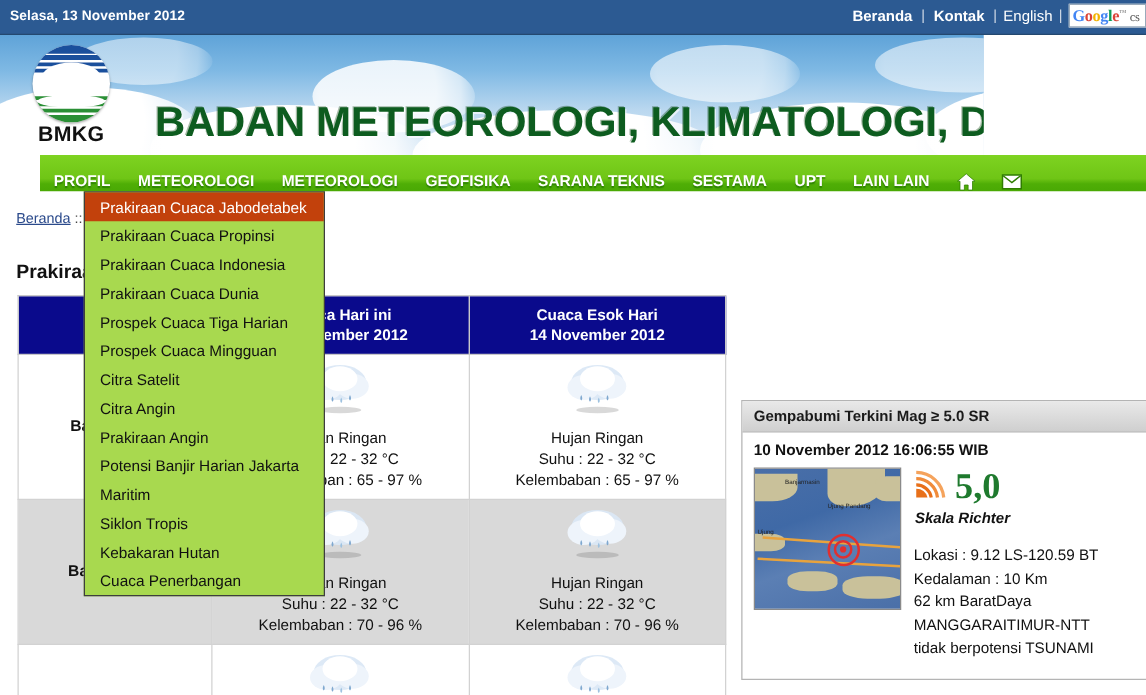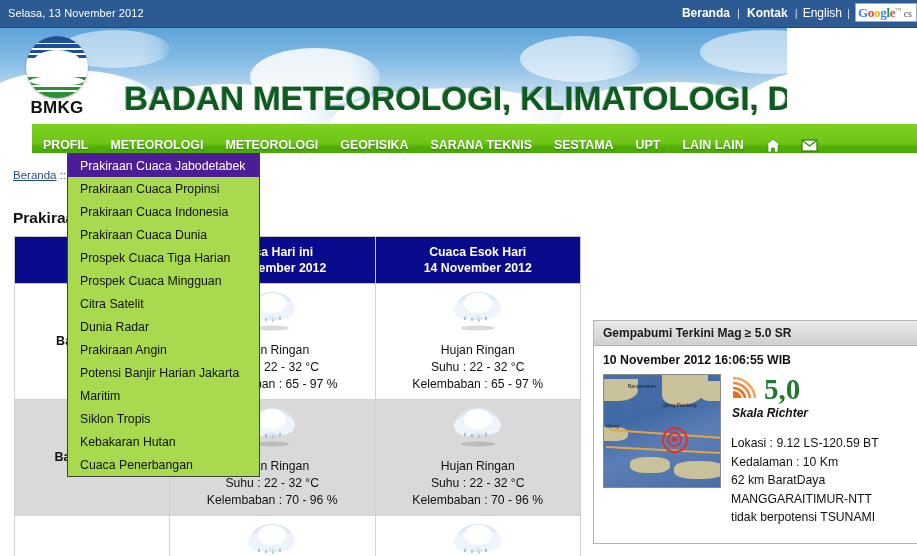--- a/index.html
+++ b/index.html
@@ -12,21 +12,21 @@
   #page { position: relative; width: 917px; height: 556px; overflow: hidden; background:#fff; }
 
   
   .topbar {
     position: absolute; left: 0; top: 0; width: 917px; height: 28px;
     background: #2c5a92;
     border-bottom: 1px solid #24486f;
   }
   .topbar .date {
     position: absolute; left: 8px; top: 7px;
-    color: #ffffff; font-size: 11px; letter-spacing: .1px;
+    color: #ffffff; font-size: 11px; letter-spacing: .1px; font-weight: bold;
   }
   .topnav {
     position: absolute; right: 0px; top: 3px;
     display: flex; align-items: center; gap: 0px;
     color: #ffffff; font-size: 11.5px;
   }
   .topnav a { color:#fff; text-decoration:none; }
   .topnav .strong { font-weight: bold; font-size: 12px; padding: 0 6px; }
   .topnav .sep { color:#cfd9e6; padding: 0 1px; }
   .topnav .plain { font-size: 12px; padding: 0 4px; }
@@ -100,21 +100,21 @@
   
   .dropdown {
     position: absolute; left: 67px; top: 153px; width: 193px;
     background: #a8d94f; border: 1px solid #3e3e3e;
     z-index: 90;
   }
   .dropdown .mi {
     font-size: 12.3px; color: #111; padding: 4.5px 0 4.5px 12px;
     white-space: nowrap; cursor: pointer; line-height: 14px;
   }
-  .dropdown .mi.sel { background: #4c1d95; color: #ffffff; }
+  .dropdown .mi.sel { background: #c2410c; color: #ffffff; }
 
   
   .content { position: absolute; left: 0; top: 153px; width: 917px; height: 403px; background:#fff; }
 
   .breadcrumb {
     position: absolute; left: 13px; top: 16px;
     font-size: 11.5px; color: #444;
   }
   .breadcrumb a { color: #2b4a8b; text-decoration: underline; }
 
@@ -453,21 +453,21 @@
   </div>
 
   <div class="dropdown">
     <div class="mi sel">Prakiraan Cuaca Jabodetabek</div>
     <div class="mi">Prakiraan Cuaca Propinsi</div>
     <div class="mi">Prakiraan Cuaca Indonesia</div>
     <div class="mi">Prakiraan Cuaca Dunia</div>
     <div class="mi">Prospek Cuaca Tiga Harian</div>
     <div class="mi">Prospek Cuaca Mingguan</div>
     <div class="mi">Citra Satelit</div>
-    <div class="mi">Dunia Radar</div>
+    <div class="mi">Citra Angin</div>
     <div class="mi">Prakiraan Angin</div>
     <div class="mi">Potensi Banjir Harian Jakarta</div>
     <div class="mi">Maritim</div>
     <div class="mi">Siklon Tropis</div>
     <div class="mi">Kebakaran Hutan</div>
     <div class="mi">Cuaca Penerbangan</div>
   </div>
 
 </div>
 

